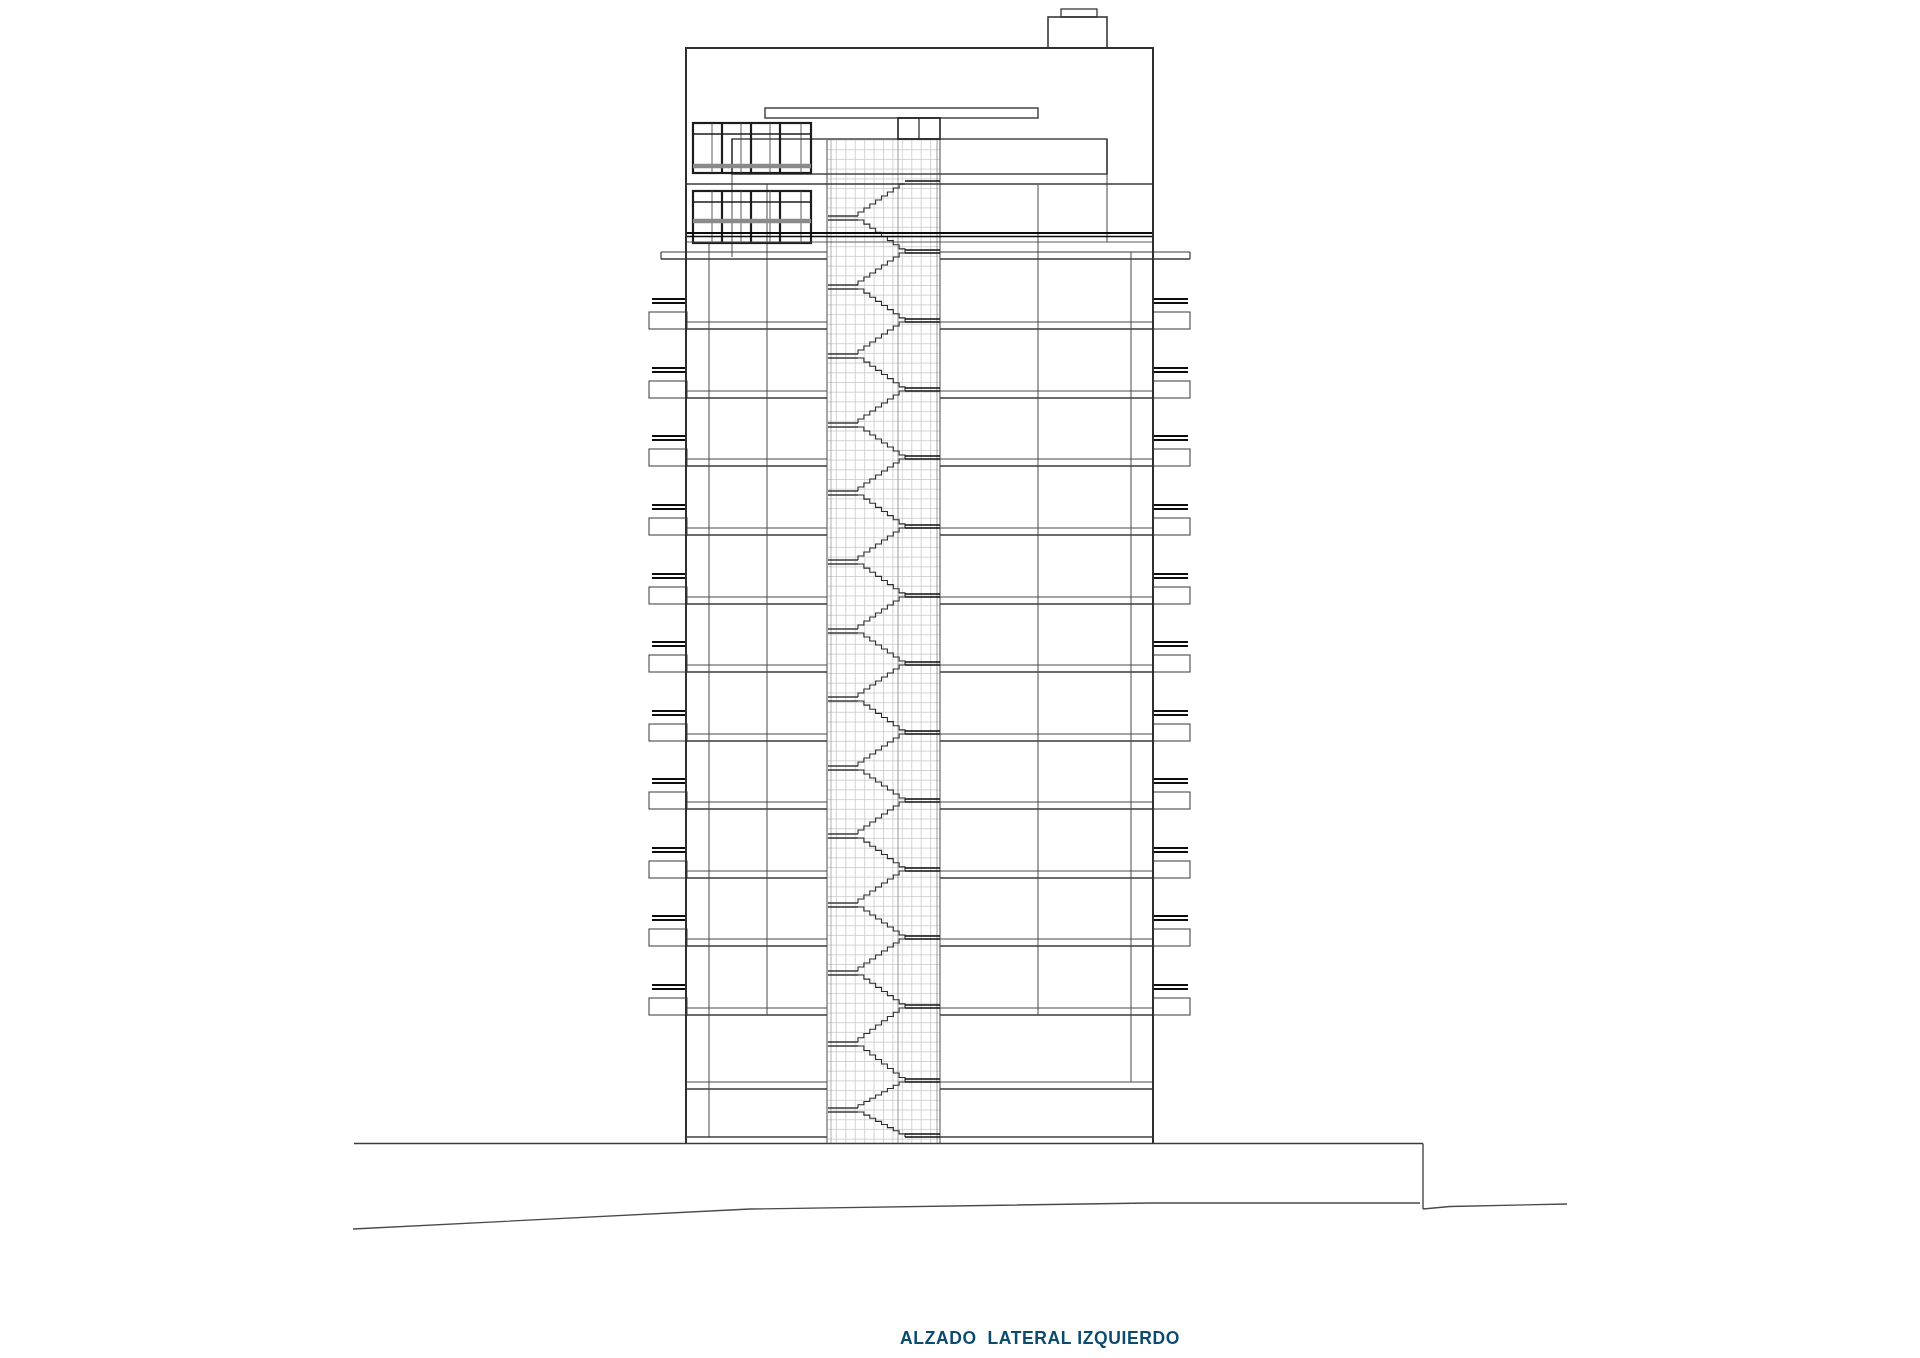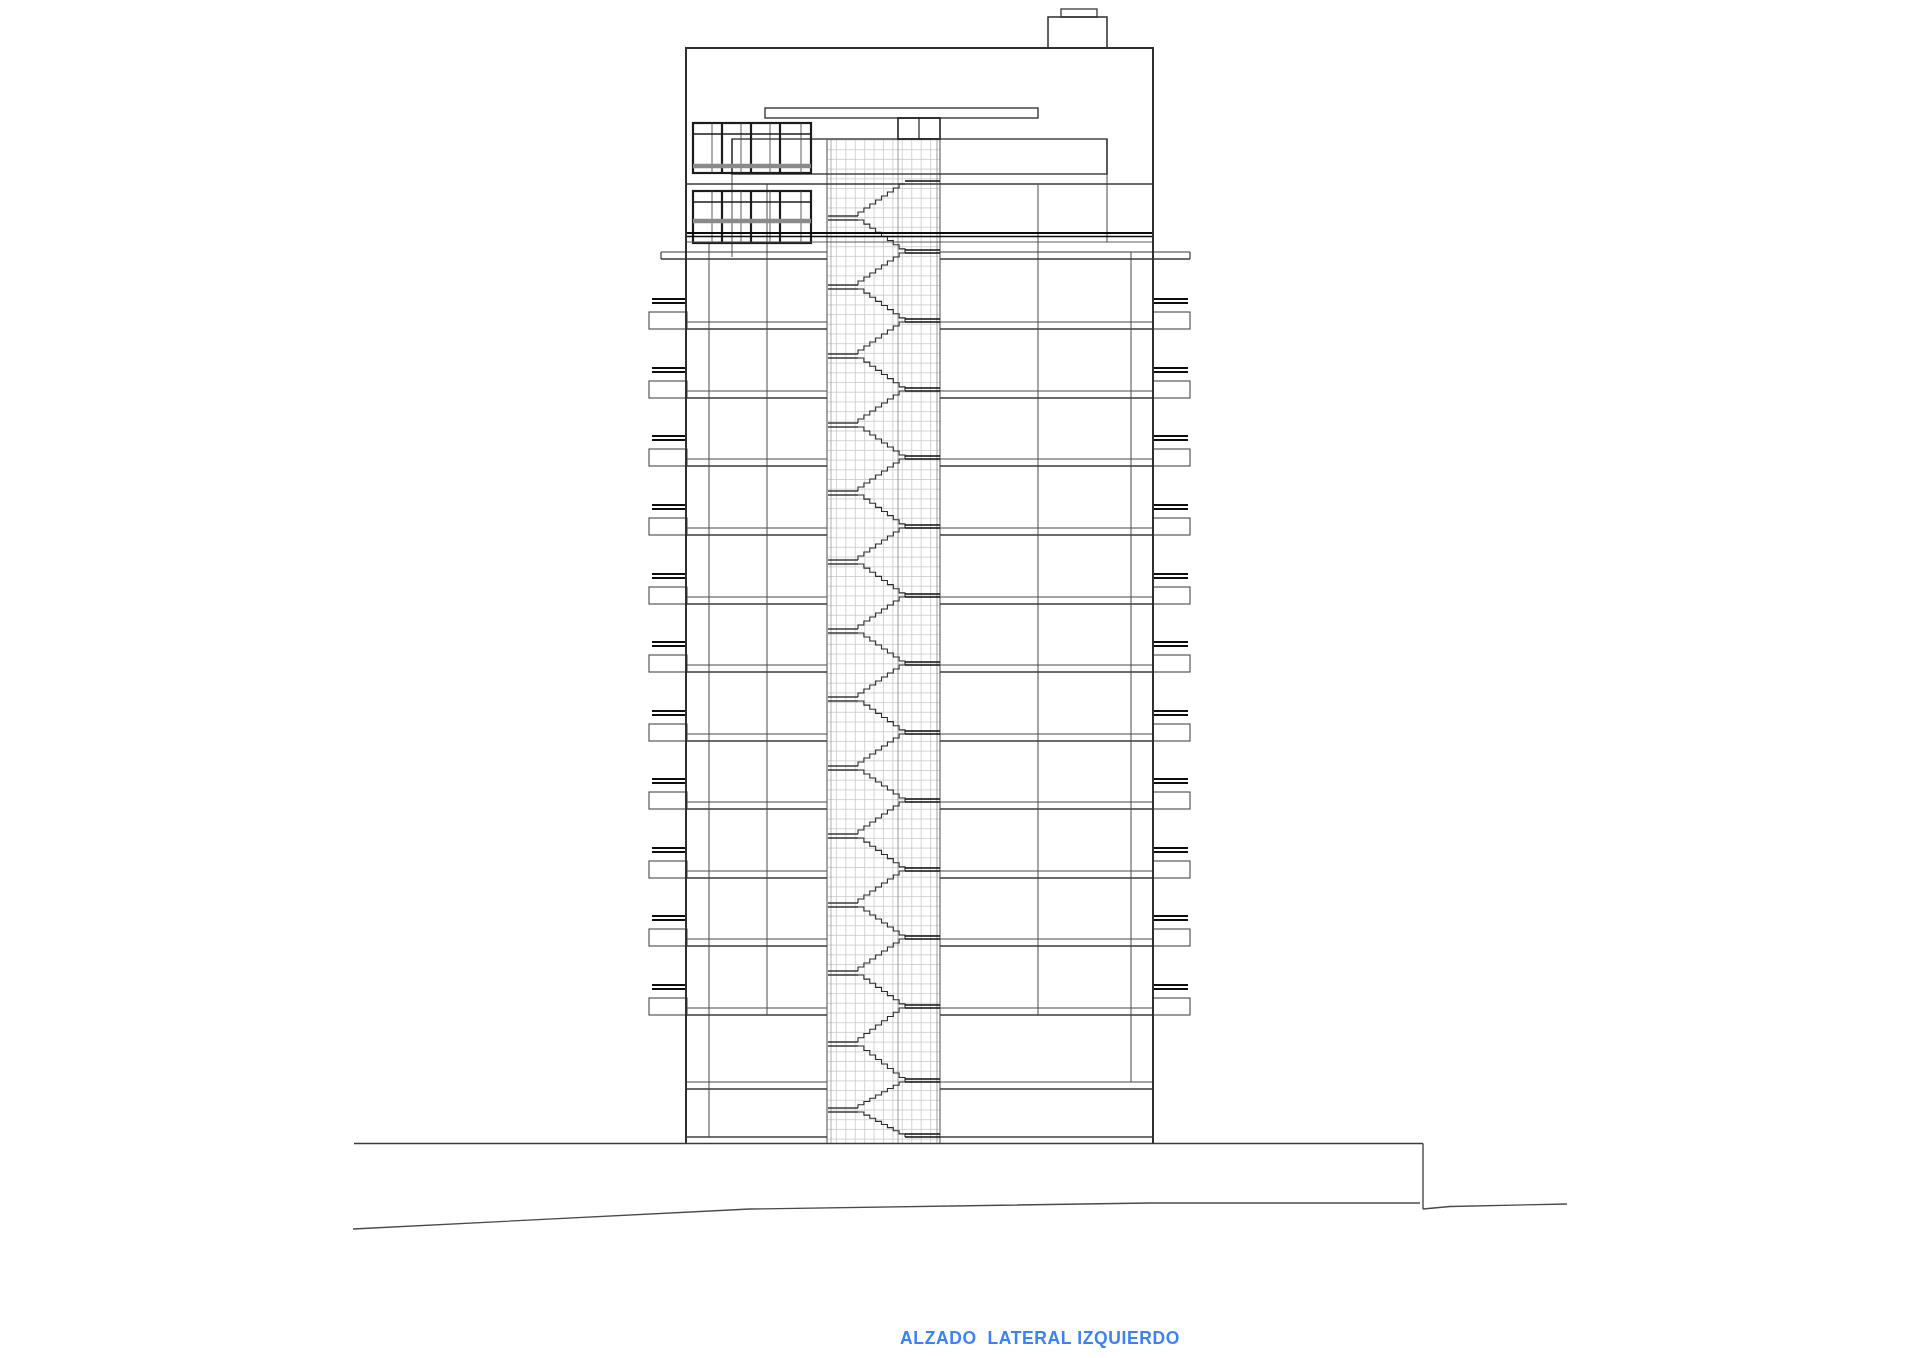--- a/index.html
+++ b/index.html
@@ -12,21 +12,21 @@
   }
   .sheet svg{position:absolute;left:0;top:0;}
   .caption{
     position:absolute;
     left:860px;top:1328px;width:360px;
     text-align:center;
     font-family:"Liberation Sans", sans-serif;
     font-weight:bold;
     font-size:17.5px;
     letter-spacing:0.6px;
-    color:#3b82f6;
+    color:#0c4a6e;
     white-space:pre;
   }
 </style>
 </head>
 <body>
 
 <div class="sheet">
   <svg id="elevation-svg" xmlns="http://www.w3.org/2000/svg" width="1920" height="1358" viewBox="0 0 1920 1358">
       <line x1="827" y1="140" x2="827" y2="1143" stroke="#c9c9c9" stroke-width="0.8"></line>
       <line x1="836.4166666666666" y1="140" x2="836.4166666666666" y2="1143" stroke="#c9c9c9" stroke-width="0.8"></line>

